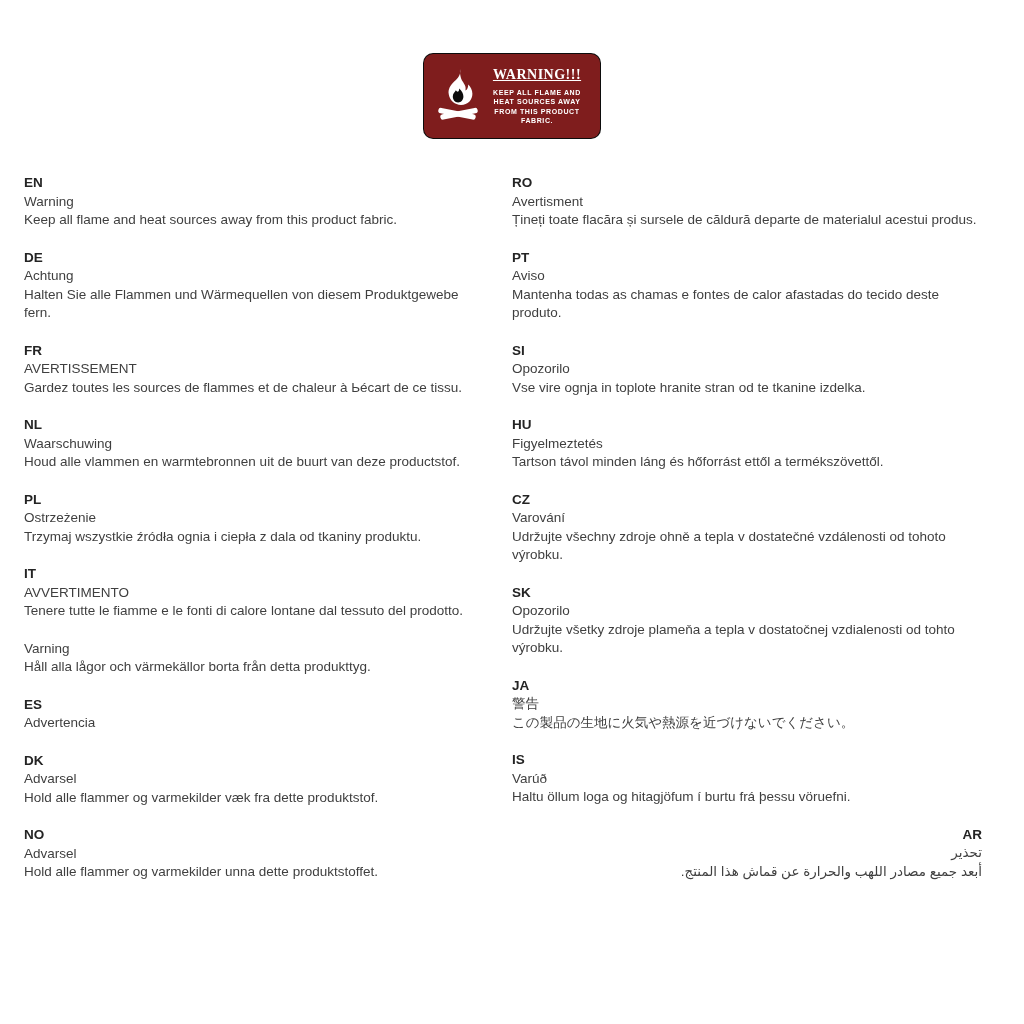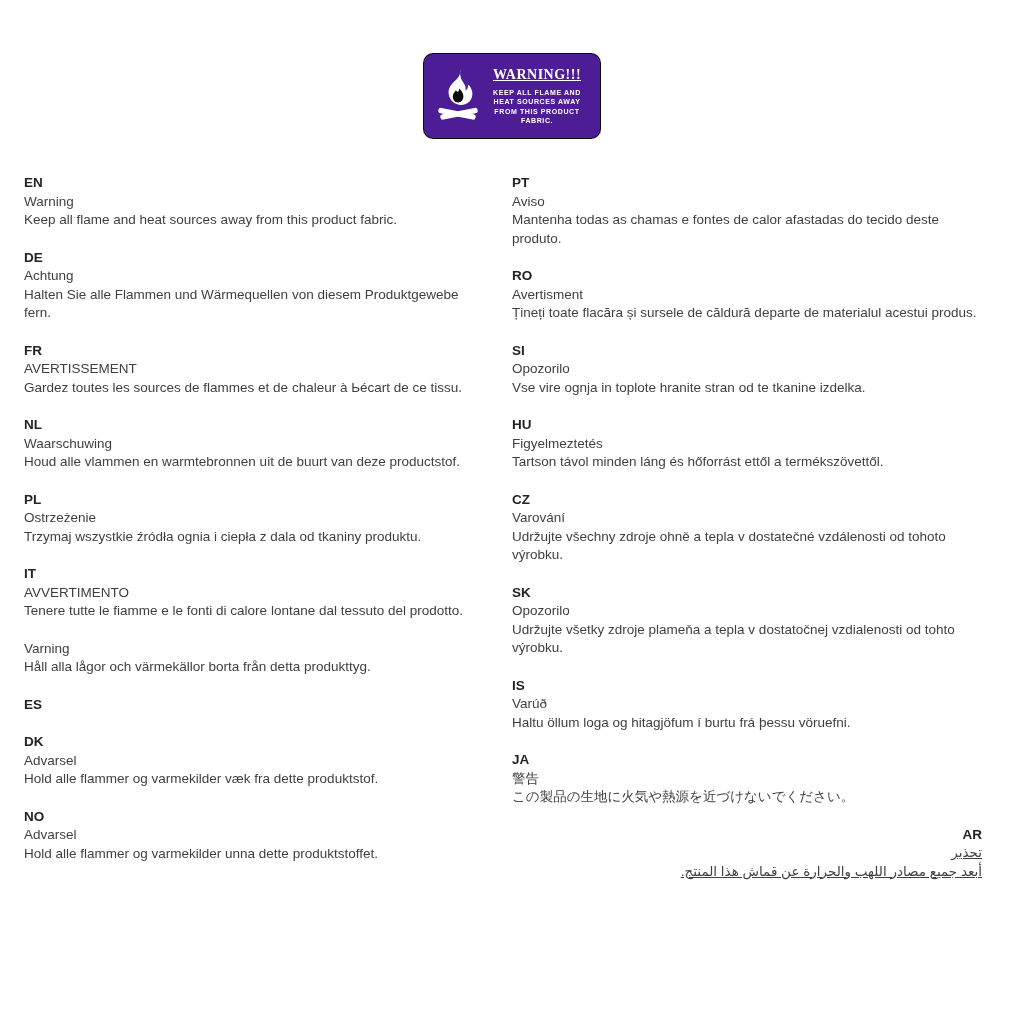--- a/index.html
+++ b/index.html
@@ -4,21 +4,21 @@
 <style>
   html,body{margin:0;padding:0;}
   body{
     width:1024px;height:1024px;background:#ffffff;
     font-family:"Liberation Sans","DejaVu Sans",sans-serif;
     color:#3f3f3f;overflow:hidden;
   }
   
   .badge{
     width:176px;height:84px;margin:54px auto 0;
-    background:#4c1d95;border-radius:9px;
+    background:#7f1d1d;border-radius:9px;
     display:flex;align-items:center;box-sizing:border-box;
     padding:6px 10px 6px 8px;
     box-shadow:0 0 0 1px #0c0c0c;
   }
   .badge-icon{flex:0 0 52px;display:flex;align-items:center;justify-content:center;}
   .badge-text{flex:1;text-align:center;color:#ffffff;}
   .badge-title{
     font-family:"Liberation Serif","DejaVu Serif",serif;
     font-weight:bold;font-size:14px;letter-spacing:.5px;
     text-decoration:underline;margin-bottom:5px;
@@ -32,21 +32,21 @@
     display:flex;margin-top:36px;padding:0 24px;box-sizing:border-box;
   }
   .col{display:block;}
   .col-left{width:464px;margin-right:24px;}
   .col-right{width:470px;}
   .block{margin-bottom:19px;font-size:13.5px;line-height:18.5px;}
   .code{font-weight:bold;color:#242424;}
   .title{color:#3f3f3f;}
   .body{color:#3f3f3f;}
   .block-ar{text-align:right;}
-  .block-ar .title,.block-ar .body{direction:rtl;text-decoration:underline;}
+  .block-ar .title,.block-ar .body{direction:rtl;}
 </style>
 </head>
 <body>
 
 <div>
 
   <div class="badge">
     <div class="badge-icon">
       <svg width="46" height="56" viewBox="0 0 46 56" aria-hidden="true">
         <path fill="#ffffff" d="M25 1c1.2 6.5-2.6 9.4-5.8 12.6-4 4-6.4 7.8-5.4 13 1.1 6 6 10.4 12.2 10.4 6.9 0 11.4-5 11.4-11.2 0-4.2-2-7.2-4.2-9.4.1 3-.9 5.1-2.8 6.2 1-4.2-1-6.4-2.9-9.4-1.6-2.6-2.8-6.2-2.5-12.2z"></path>
@@ -96,43 +96,44 @@
         <div class="code">IT</div>
         <div class="title">AVVERTIMENTO</div>
         <div class="body">Tenere tutte le fiamme e le fonti di calore lontane dal tessuto del prodotto.</div>
       </section>
       <section class="block">
         <div class="title">Varning</div>
         <div class="body">Håll alla lågor och värmekällor borta från detta produkttyg.</div>
       </section>
       <section class="block">
         <div class="code">ES</div>
+        <div class="title">Advertencia</div>
       </section>
       <section class="block">
         <div class="code">DK</div>
         <div class="title">Advarsel</div>
         <div class="body">Hold alle flammer og varmekilder væk fra dette produktstof.</div>
       </section>
       <section class="block">
         <div class="code">NO</div>
         <div class="title">Advarsel</div>
         <div class="body">Hold alle flammer og varmekilder unna dette produktstoffet.</div>
       </section>
     </div>
 
     <div class="col col-right">
       <section class="block">
+        <div class="code">RO</div>
+        <div class="title">Avertisment</div>
+        <div class="body">Țineți toate flacăra și sursele de căldură departe de materialul acestui produs.</div>
+      </section>
+      <section class="block">
         <div class="code">PT</div>
         <div class="title">Aviso</div>
         <div class="body">Mantenha todas as chamas e fontes de calor afastadas do tecido deste produto.</div>
-      </section>
-      <section class="block">
-        <div class="code">RO</div>
-        <div class="title">Avertisment</div>
-        <div class="body">Țineți toate flacăra și sursele de căldură departe de materialul acestui produs.</div>
       </section>
       <section class="block">
         <div class="code">SI</div>
         <div class="title">Opozorilo</div>
         <div class="body">Vse vire ognja in toplote hranite stran od te tkanine izdelka.</div>
       </section>
       <section class="block">
         <div class="code">HU</div>
         <div class="title">Figyelmeztetés</div>
         <div class="body">Tartson távol minden láng és hőforrást ettől a termékszövettől.</div>
@@ -141,28 +142,28 @@
         <div class="code">CZ</div>
         <div class="title">Varování</div>
         <div class="body">Udržujte všechny zdroje ohně a tepla v dostatečné vzdálenosti od tohoto výrobku.</div>
       </section>
       <section class="block">
         <div class="code">SK</div>
         <div class="title">Opozorilo</div>
         <div class="body">Udržujte všetky zdroje plameňa a tepla v dostatočnej vzdialenosti od tohto výrobku.</div>
       </section>
       <section class="block">
+        <div class="code">JA</div>
+        <div class="title">警告</div>
+        <div class="body">この製品の生地に火気や熱源を近づけないでください。</div>
+      </section>
+      <section class="block">
         <div class="code">IS</div>
         <div class="title">Varúð</div>
         <div class="body">Haltu öllum loga og hitagjöfum í burtu frá þessu vöruefni.</div>
-      </section>
-      <section class="block">
-        <div class="code">JA</div>
-        <div class="title">警告</div>
-        <div class="body">この製品の生地に火気や熱源を近づけないでください。</div>
       </section>
       <section class="block block-ar">
         <div class="code">AR</div>
         <div class="title">تحذير</div>
         <div class="body">أبعد جميع مصادر اللهب والحرارة عن قماش هذا المنتج.</div>
       </section>
     </div>
 
   </div>
 </div>

